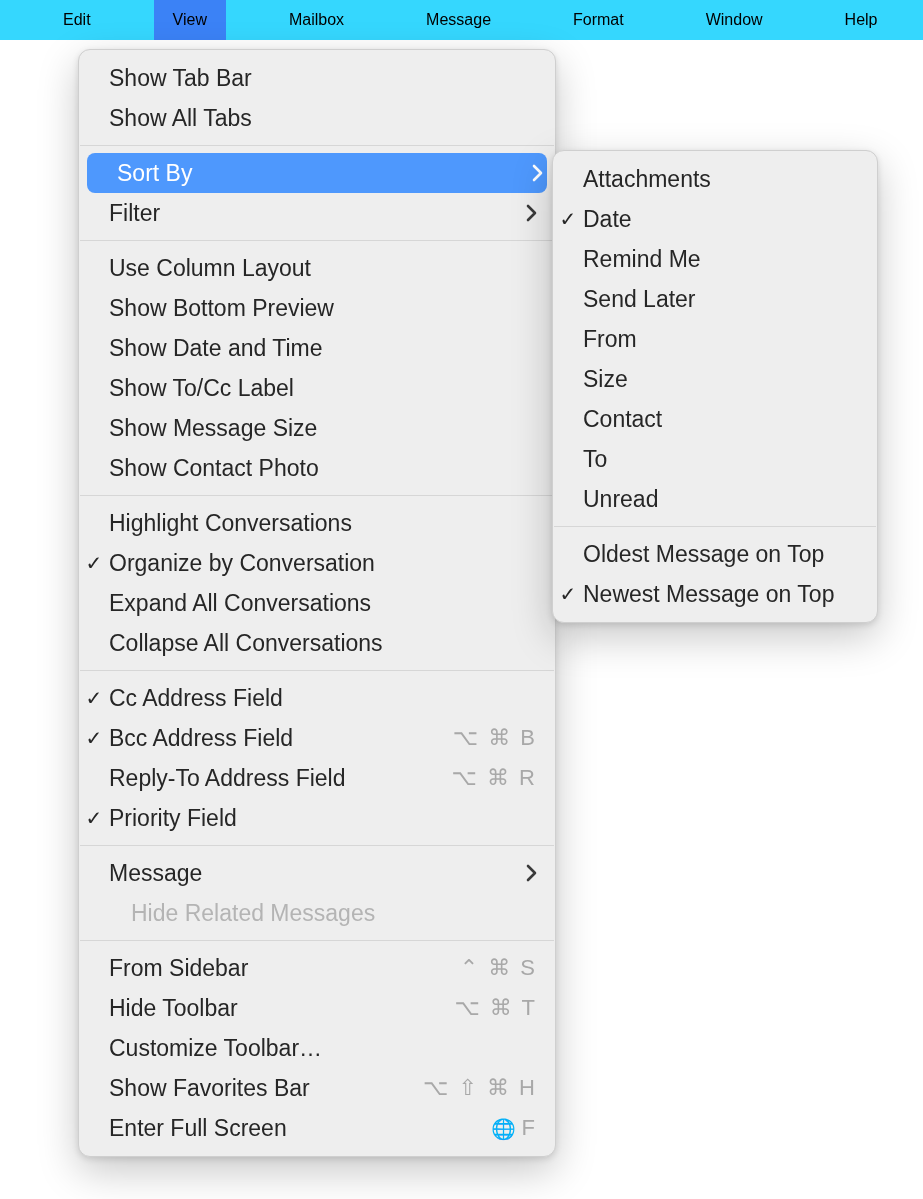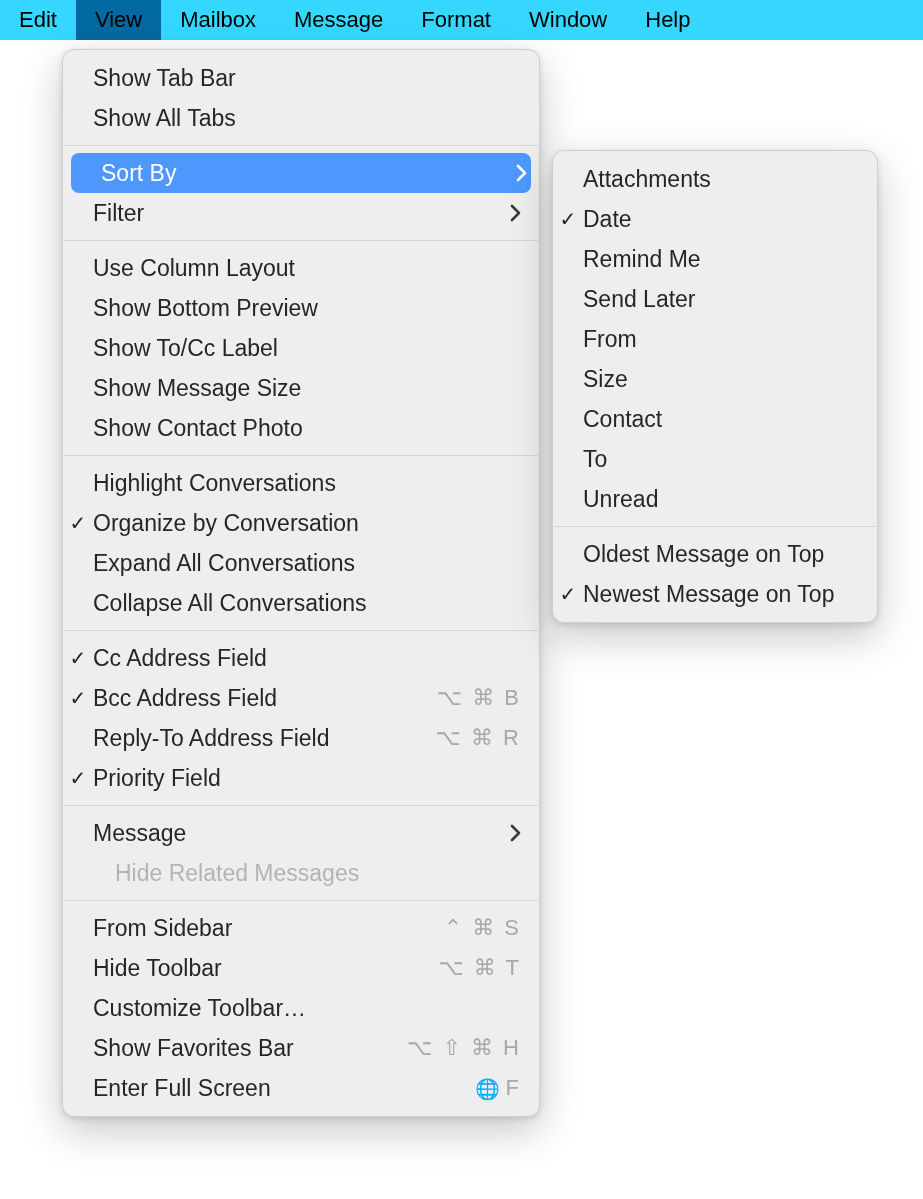--- a/index.html
+++ b/index.html
@@ -18,37 +18,38 @@
     display: flex;
     align-items: center;
     padding: 0 0;
     width: 100%;
   }
   .menubar-item {
     padding: 0 19px;
     height: 40px;
     display: flex;
     align-items: center;
-    font-size: 22px;
+    font-size: 16px;
     color: #000;
     cursor: default;
+    margin-left: 44px;
   }
   .menubar-item.active {
-    background: #0369a1;
+    background: #3b82f6;
   }
   .dropdown {
     position: absolute;
     background: #eeeeee;
     border: 1px solid #cfcfcf;
     border-radius: 12px;
     box-shadow: 0 14px 40px rgba(0,0,0,0.22), 0 2px 6px rgba(0,0,0,0.12);
     padding: 8px 0;
   }
   .view-menu {
-    left: 62px;
+    left: 78px;
     top: 49px;
     width: 478px;
   }
   .submenu {
     left: 552px;
     top: 150px;
     width: 326px;
   }
   .menu-row {
     display: flex;
@@ -167,20 +168,24 @@
   <div class="menu-row">
       <span class="check-col"></span>
       <span class="label">Use Column Layout</span>
     </div>
   <div class="menu-row">
       <span class="check-col"></span>
       <span class="label">Show Bottom Preview</span>
     </div>
   <div class="menu-row">
       <span class="check-col"></span>
+      <span class="label">Show Date and Time</span>
+    </div>
+  <div class="menu-row">
+      <span class="check-col"></span>
       <span class="label">Show To/Cc Label</span>
     </div>
   <div class="menu-row">
       <span class="check-col"></span>
       <span class="label">Show Message Size</span>
     </div>
   <div class="menu-row">
       <span class="check-col"></span>
       <span class="label">Show Contact Photo</span>
     </div>

